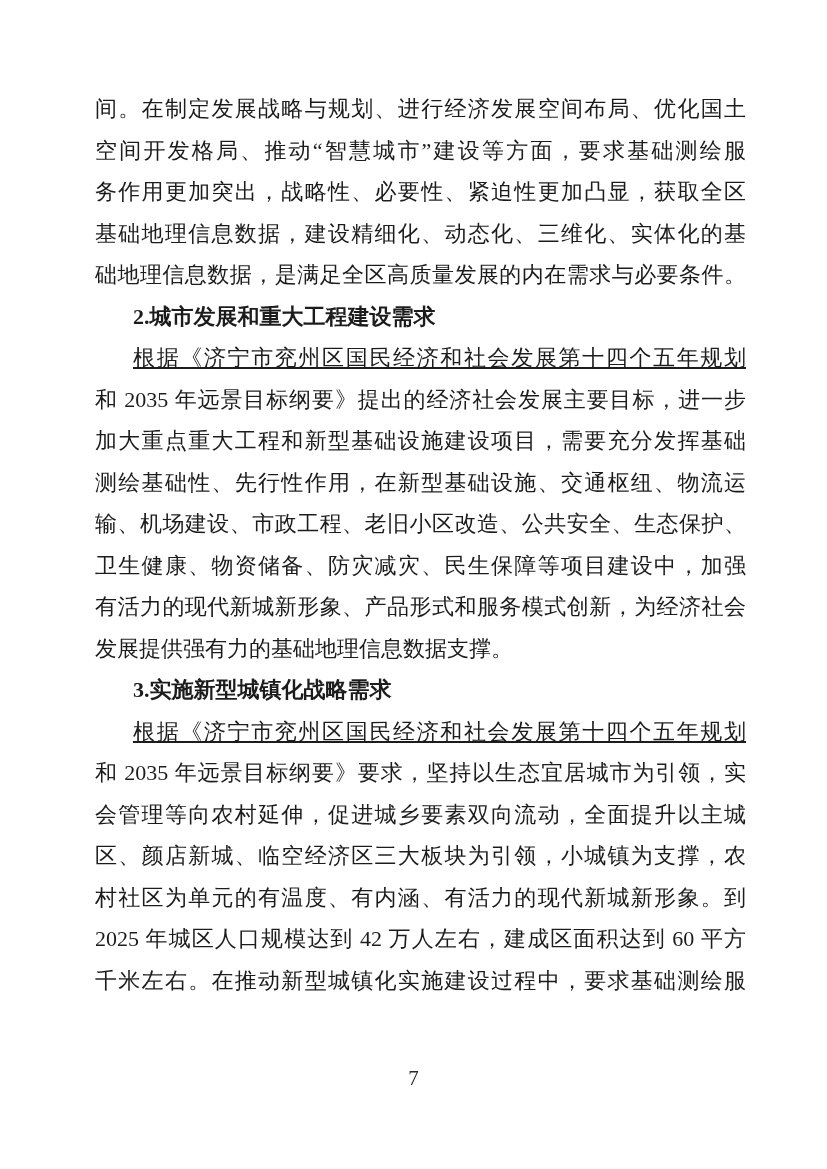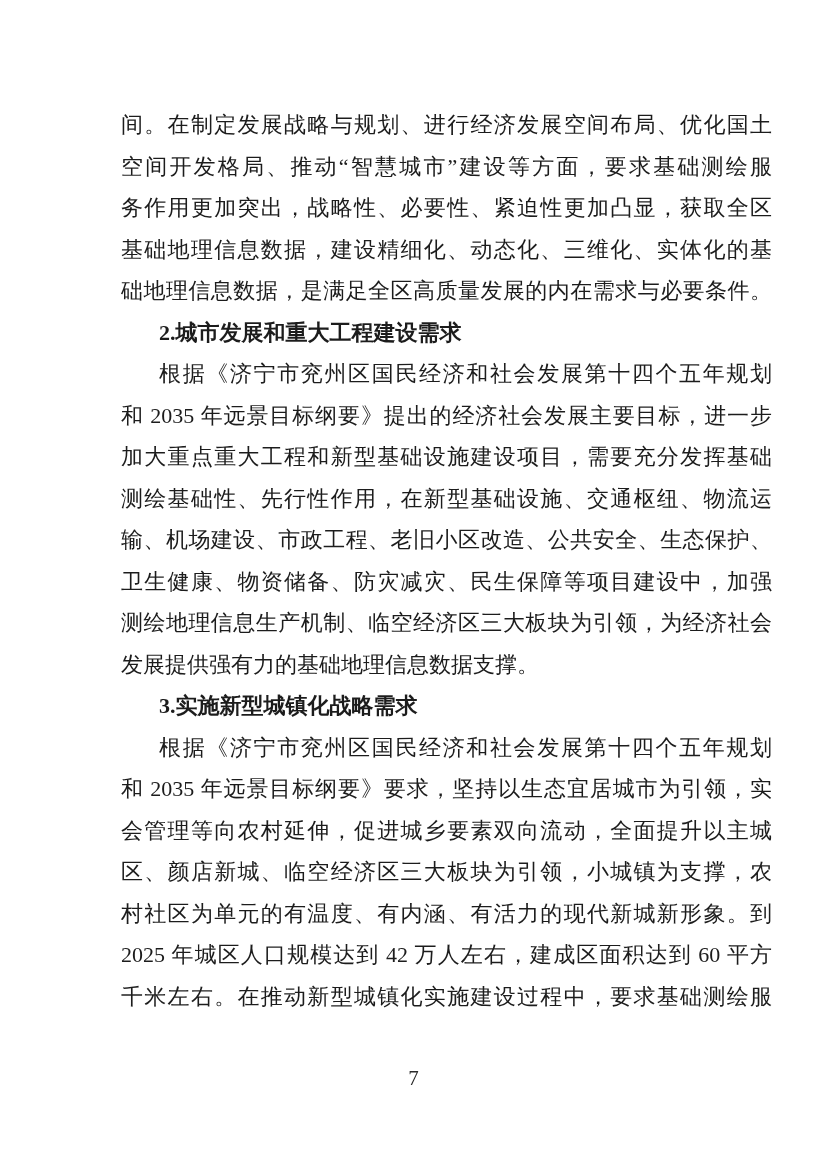--- a/index.html
+++ b/index.html
@@ -12,41 +12,41 @@
     width: 827px;
     height: 1169px;
     background: #ffffff;
     overflow: hidden;
     font-family: "Liberation Serif", "DejaVu Serif", serif;
     color: #1c1c1c;
   }
   .content {
     position: absolute;
     left: 95px;
-    top: 104px;
+    top: 88px;
     width: 651px;
-    margin-left: 26px;
   }
   .line {
     font-size: 22px;
     line-height: 41.5px;
     height: 41.5px;
     overflow: hidden;
   }
   .jline {
     text-align: justify;
     text-align-last: justify;
     text-justify: inter-character;
   }
   .end {
     text-align: center;
     text-align-last: left;
   }
   .indent {
     text-indent: 38px;
+    text-decoration: underline;
   }
   .heading {
     font-weight: bold;
     text-indent: 38px;
     text-align: right;
     text-align-last: left;
   }
   .page-number {
     position: absolute;
     top: 1066px;
@@ -70,21 +70,21 @@
     <div class="line jline">础地理信息数据，是满足全区高质量发展的内在需求与必要条件。</div>
 
     <div class="line heading">2.城市发展和重大工程建设需求</div>
 
     <div class="line jline indent">根据《济宁市兖州区国民经济和社会发展第十四个五年规划</div>
     <div class="line jline">和 2035 年远景目标纲要》提出的经济社会发展主要目标，进一步</div>
     <div class="line jline">加大重点重大工程和新型基础设施建设项目，需要充分发挥基础</div>
     <div class="line jline">测绘基础性、先行性作用，在新型基础设施、交通枢纽、物流运</div>
     <div class="line jline">输、机场建设、市政工程、老旧小区改造、公共安全、生态保护、</div>
     <div class="line jline">卫生健康、物资储备、防灾减灾、民生保障等项目建设中，加强</div>
-    <div class="line jline">测绘地理信息生产机制、临空经济区三大板块为引领，为经济社会</div>
+    <div class="line jline">有活力的现代新城新形象、产品形式和服务模式创新，为经济社会</div>
     <div class="line end">发展提供强有力的基础地理信息数据支撑。</div>
 
     <div class="line heading">3.实施新型城镇化战略需求</div>
 
     <div class="line jline indent">根据《济宁市兖州区国民经济和社会发展第十四个五年规划</div>
     <div class="line jline">和 2035 年远景目标纲要》要求，坚持以生态宜居城市为引领，实</div>
     <div class="line jline">会管理等向农村延伸，促进城乡要素双向流动，全面提升以主城</div>
     <div class="line jline">区、颜店新城、临空经济区三大板块为引领，小城镇为支撑，农</div>
     <div class="line jline">村社区为单元的有温度、有内涵、有活力的现代新城新形象。到</div>
     <div class="line jline">2025 年城区人口规模达到 42 万人左右，建成区面积达到 60 平方</div>

